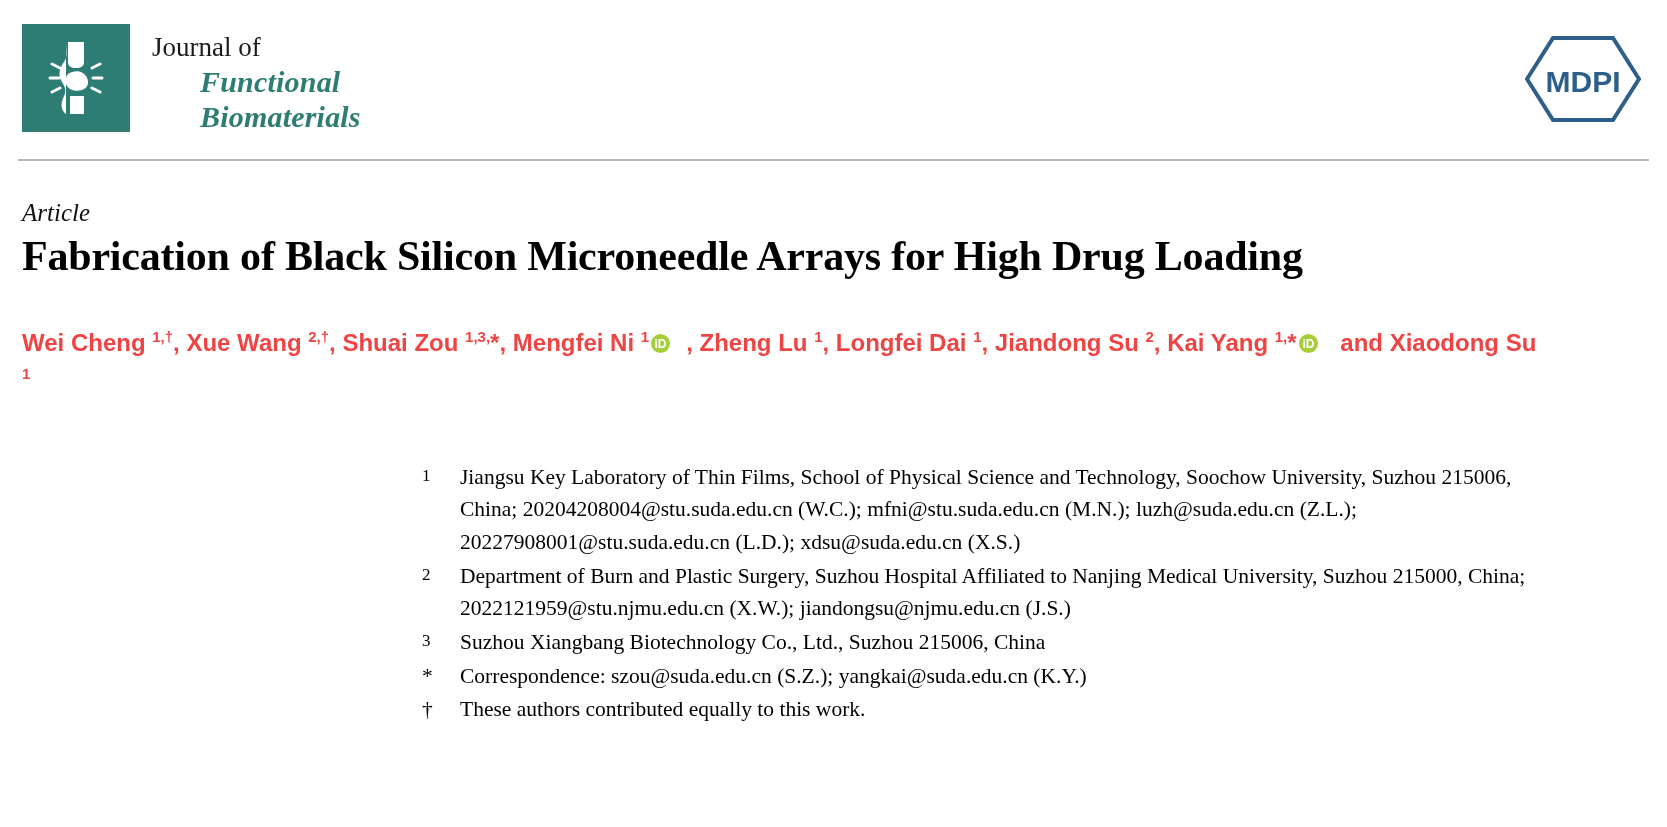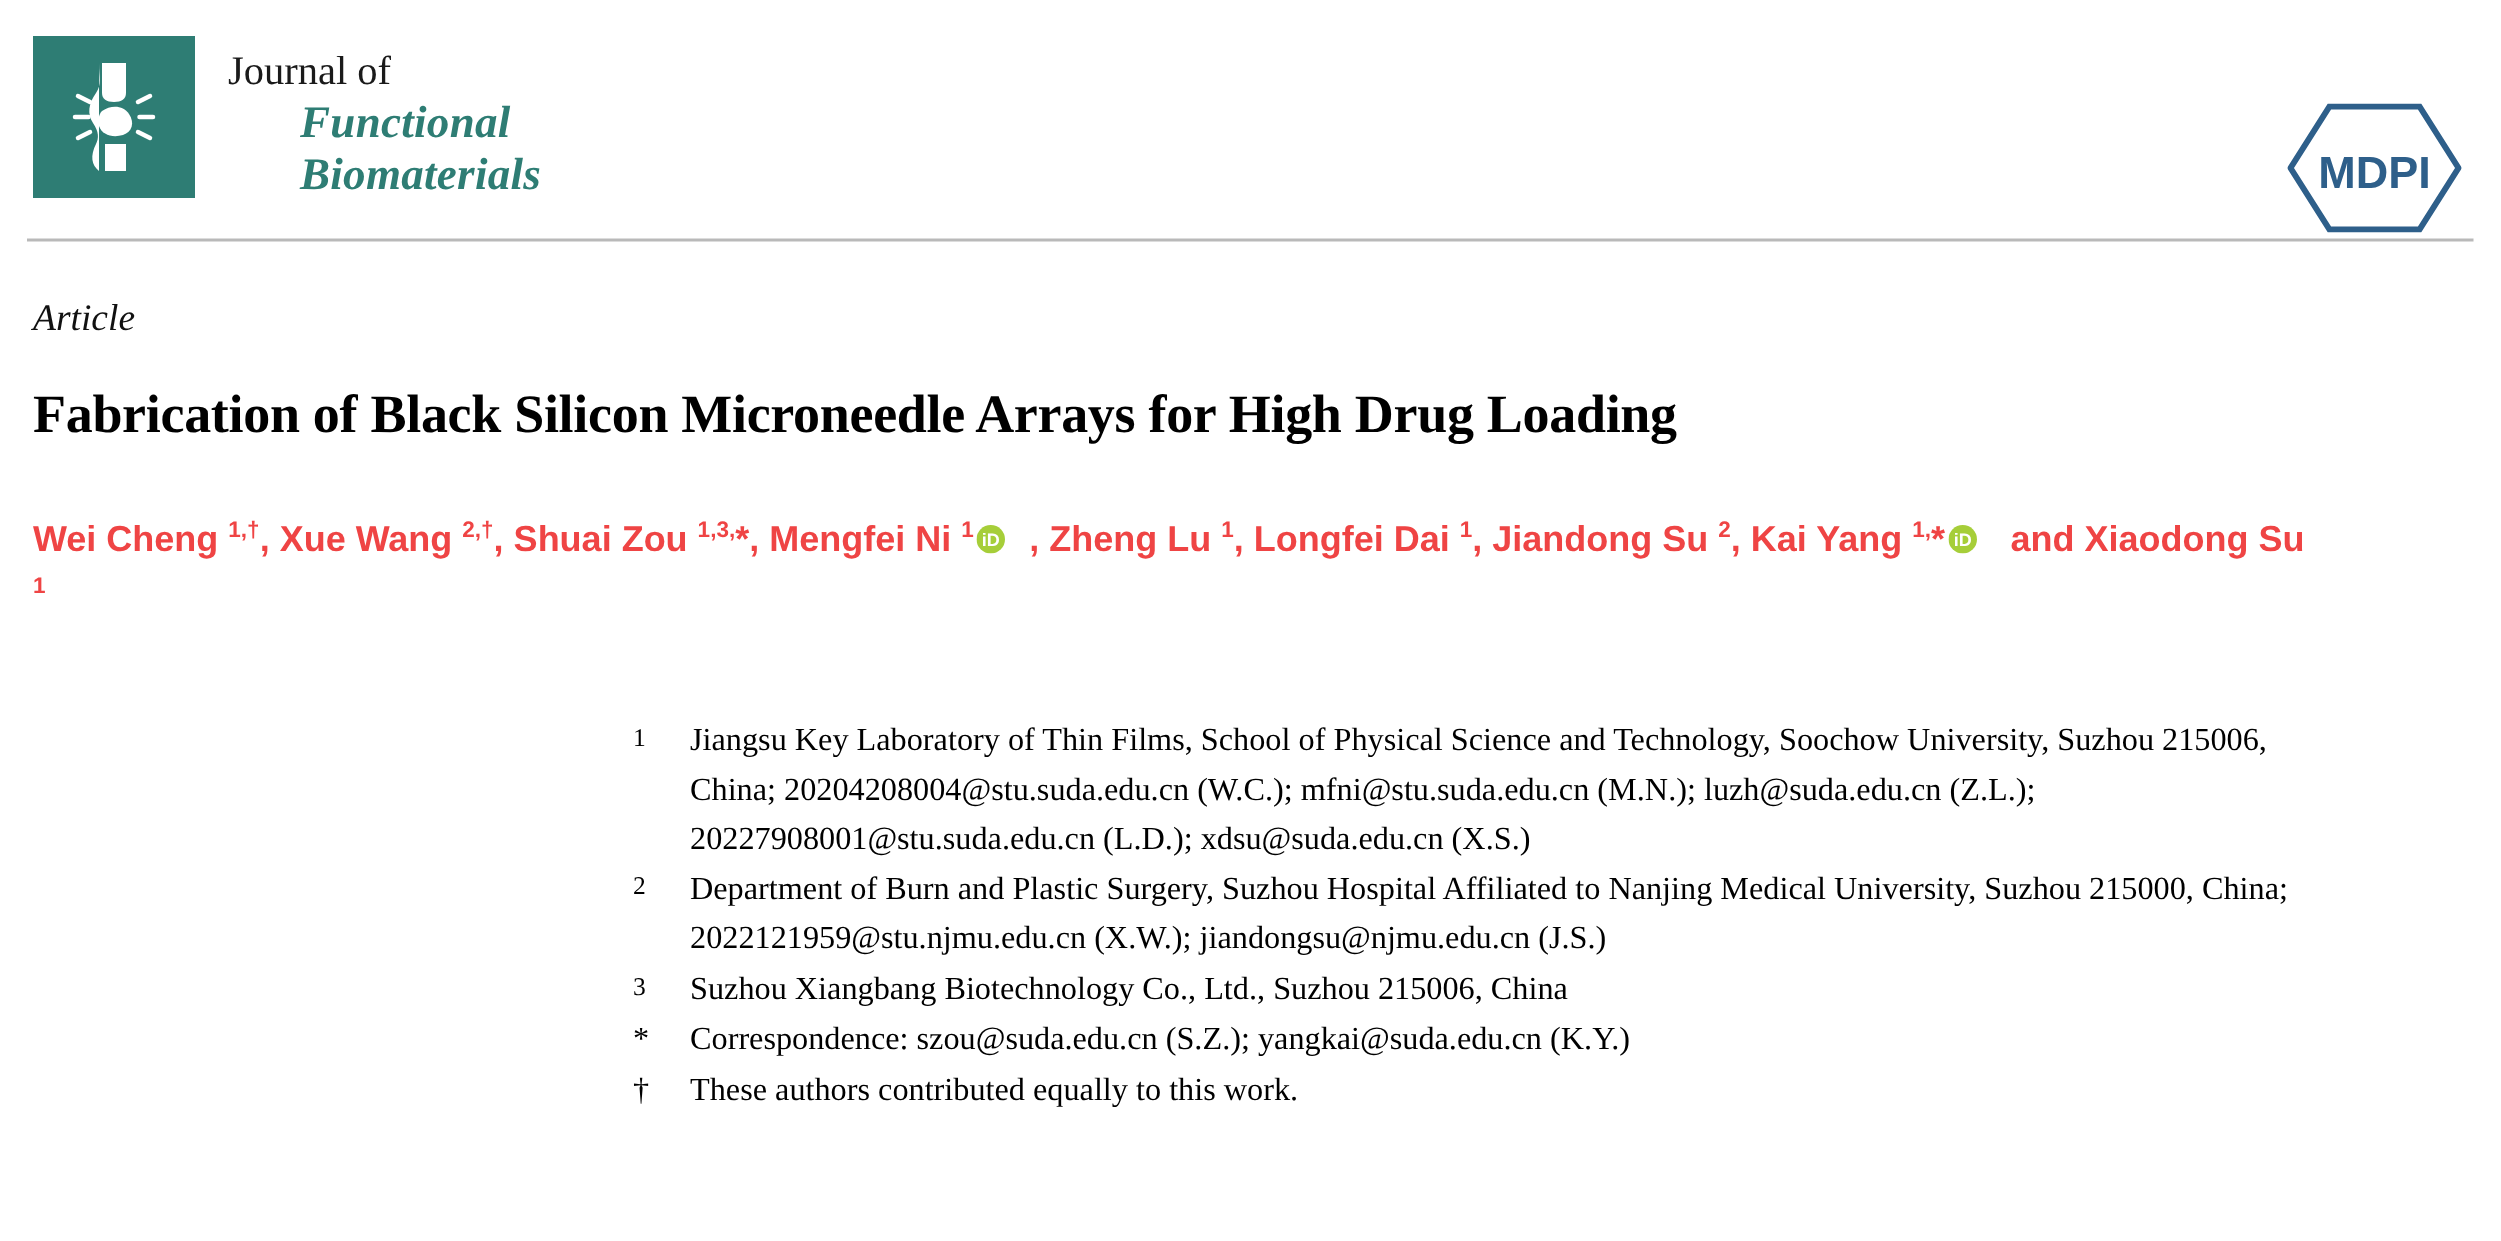--- a/index.html
+++ b/index.html
@@ -67,21 +67,20 @@
     letter-spacing: .2px;
     margin-left: 48px;
   }
 
   .mdpi-logo {
     position: absolute;
     right: 8px;
     top: 36px;
     width: 116px;
     height: 86px;
-    margin-top: 33px;
   }
   .mdpi-logo svg { display: block; }
 
   .rule {
     height: 2px;
     background: #b9b9b9;
     margin: 9px 0 0 0;
   }
 
   
@@ -89,24 +88,24 @@
     font-family: "Liberation Serif", serif;
     font-style: italic;
     font-size: 25px;
     color: #111;
     margin: 38px 0 0 4px;
   }
 
   .paper-title {
     font-family: "Liberation Serif", serif;
     font-weight: bold;
-    font-size: 36px;
+    font-size: 42px;
     line-height: 1.22;
     letter-spacing: -0.2px;
-    margin: 28px 0 0 4px;
+    margin: 4px 0 0 4px;
     max-width: 1520px;
     color: #000;
   }
 
   .authors {
     font-family: "Liberation Sans", sans-serif;
     font-weight: bold;
     font-size: 24px;
     line-height: 1.55;
     margin: 42px 0 0 4px;

